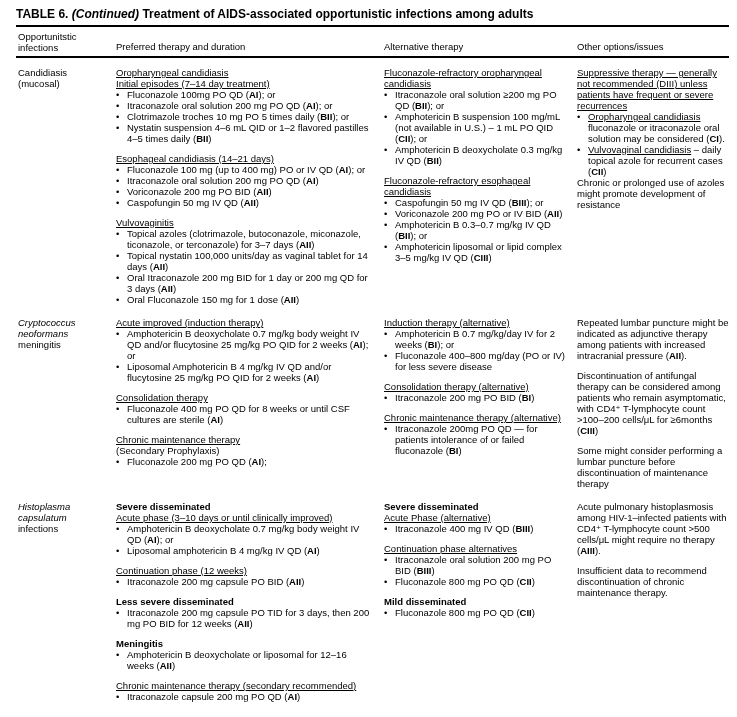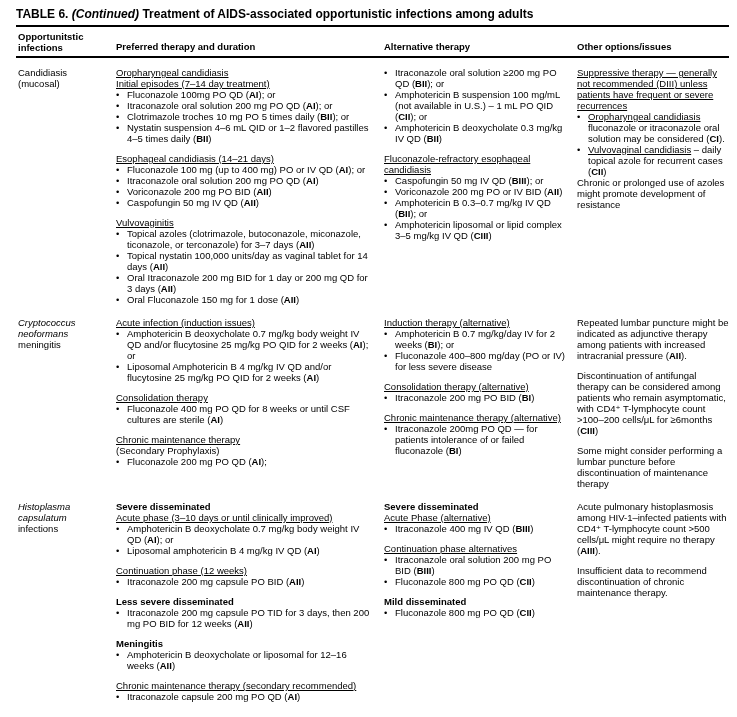--- a/index.html
+++ b/index.html
@@ -11,21 +11,21 @@
   }
   .page{padding:0 8px 0 8px;margin-left:8px;}
   .title{
     font-size:12px;line-height:14px;font-weight:bold;
     padding:7px 0 4px 0;border-bottom:2px solid #000;
   }
   .title .continued{font-style:italic;}
   .hdr{
     display:grid;grid-template-columns:100px 268px 193px 1fr;
     align-items:end;border-bottom:2px solid #000;
-    padding:4px 0 3px 0;font-weight:bold;
+    padding:4px 0 3px 0;font-weight:normal;
   }
   .hdr .hc{padding-bottom:1px;}
   .hdr .h1{text-align:left;white-space:pre-line;padding-left:2px;}
   .tbody{padding-top:9px;}
   .trow{
     display:grid;grid-template-columns:100px 268px 193px 1fr;
     margin-bottom:12px;
   }
   .cell{padding-right:10px;}
   .cell.last{padding-right:0;}
@@ -111,20 +111,21 @@
           <div class="blk bullet">
             <span class="bm"></span>
             <span class="bt">Oral Itraconazole 200 mg BID for 1 day or 200 mg QD for 3 days (<b>AII</b>)</span>
           </div>
           <div class="blk bullet">
             <span class="bm"></span>
             <span class="bt">Oral Fluconazole 150 mg for 1 dose (<b>AII</b>)</span>
           </div>
         </div>
         <div class="cell">
+          <div class="blk hu">Fluconazole-refractory oropharyngeal candidiasis</div>
           <div class="blk bullet">
             <span class="bm"></span>
             <span class="bt">Itraconazole oral solution ≥200 mg PO QD (<b>BII</b>); or</span>
           </div>
           <div class="blk bullet">
             <span class="bm"></span>
             <span class="bt">Amphotericin B suspension 100 mg/mL (not available in U.S.) – 1 mL PO QID (<b>CII</b>); or</span>
           </div>
           <div class="blk bullet">
             <span class="bm"></span>
@@ -158,21 +159,21 @@
           <div class="blk bullet">
             <span class="bm"></span>
             <span class="bt"><u>Vulvovaginal candidiasis</u> – daily topical azole for recurrent cases (<b>CII</b>)</span>
           </div>
           <div class="blk p">Chronic or prolonged use of azoles might promote development of resistance</div>
         </div>
       </div>
       <div class="trow">
         <div class="cell infection"><i>Cryptococcus</i><br><i>neoformans</i><br>meningitis</div>
         <div class="cell">
-          <div class="blk hu">Acute infection (induction issues)</div>
+          <div class="blk hu">Acute improved (induction therapy)</div>
           <div class="blk bullet">
             <span class="bm"></span>
             <span class="bt">Amphotericin B deoxycholate 0.7 mg/kg body weight IV QD and/or flucytosine 25 mg/kg PO QID for 2 weeks (<b>AI</b>); or</span>
           </div>
           <div class="blk bullet">
             <span class="bm"></span>
             <span class="bt">Liposomal Amphotericin B 4 mg/kg IV QD and/or flucytosine 25 mg/kg PO QID for 2 weeks (<b>AI</b>)</span>
           </div>
           <div class="gap"></div>
           <div class="blk hu">Consolidation therapy</div>

